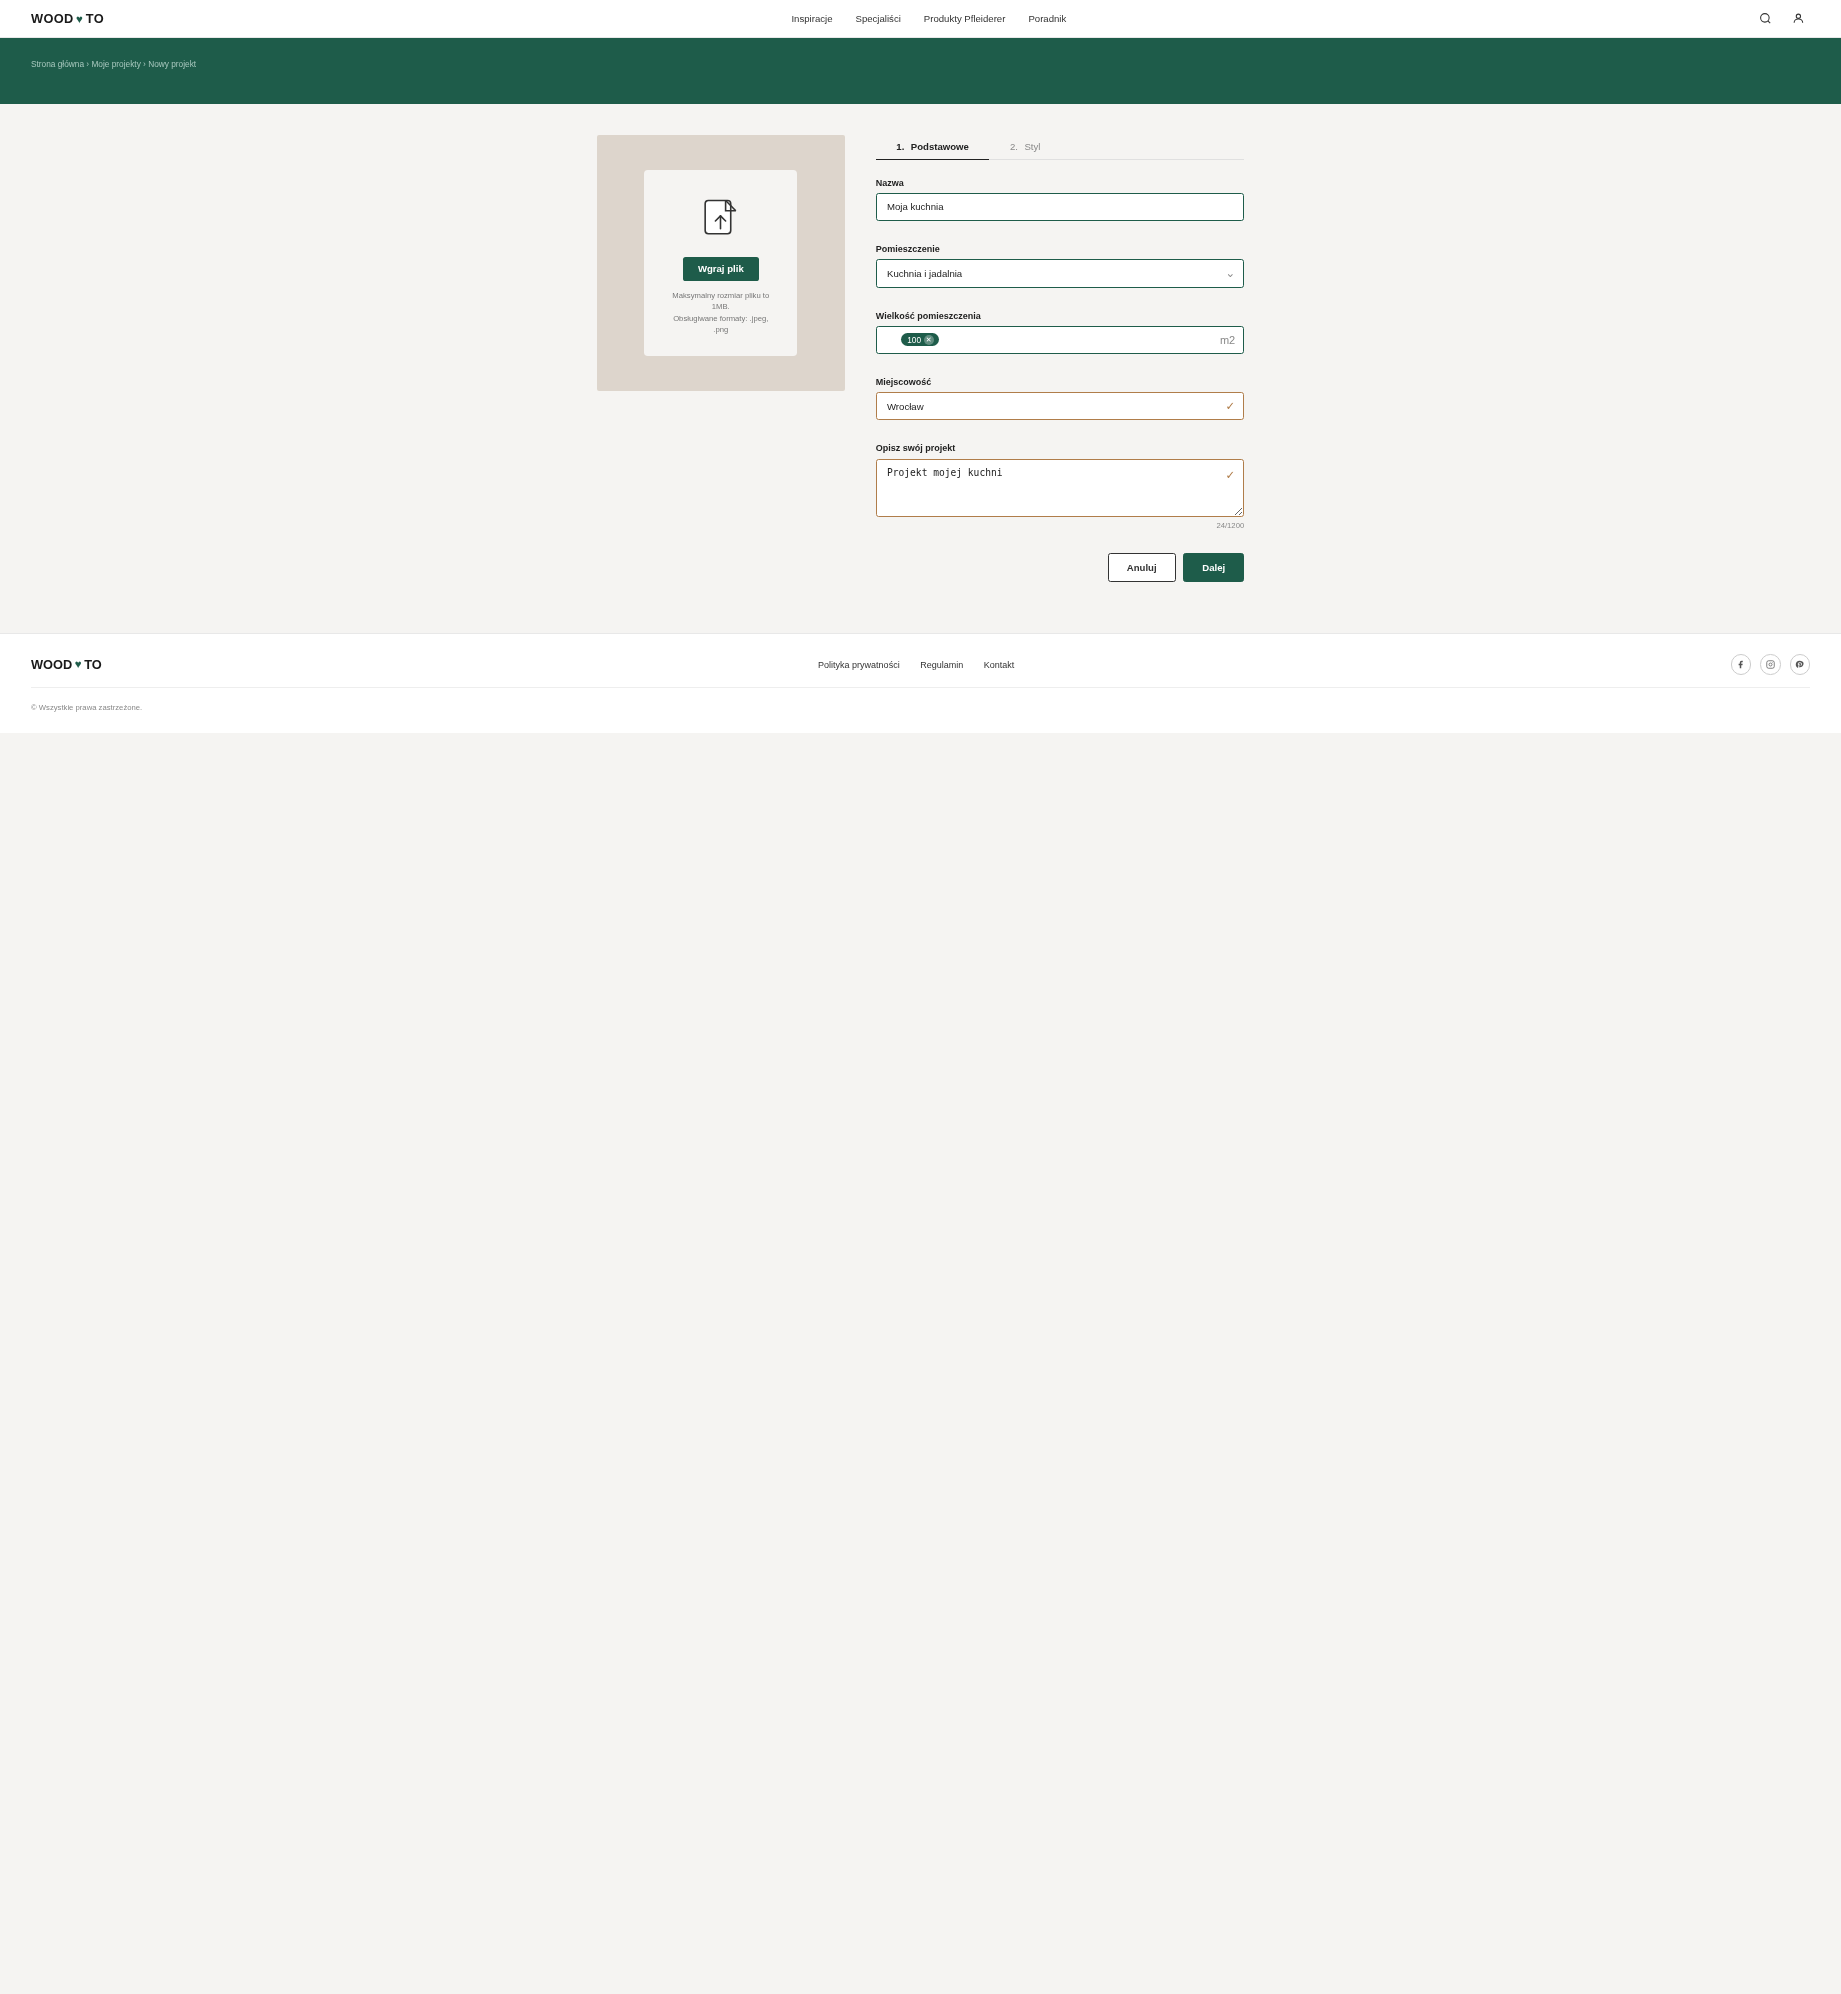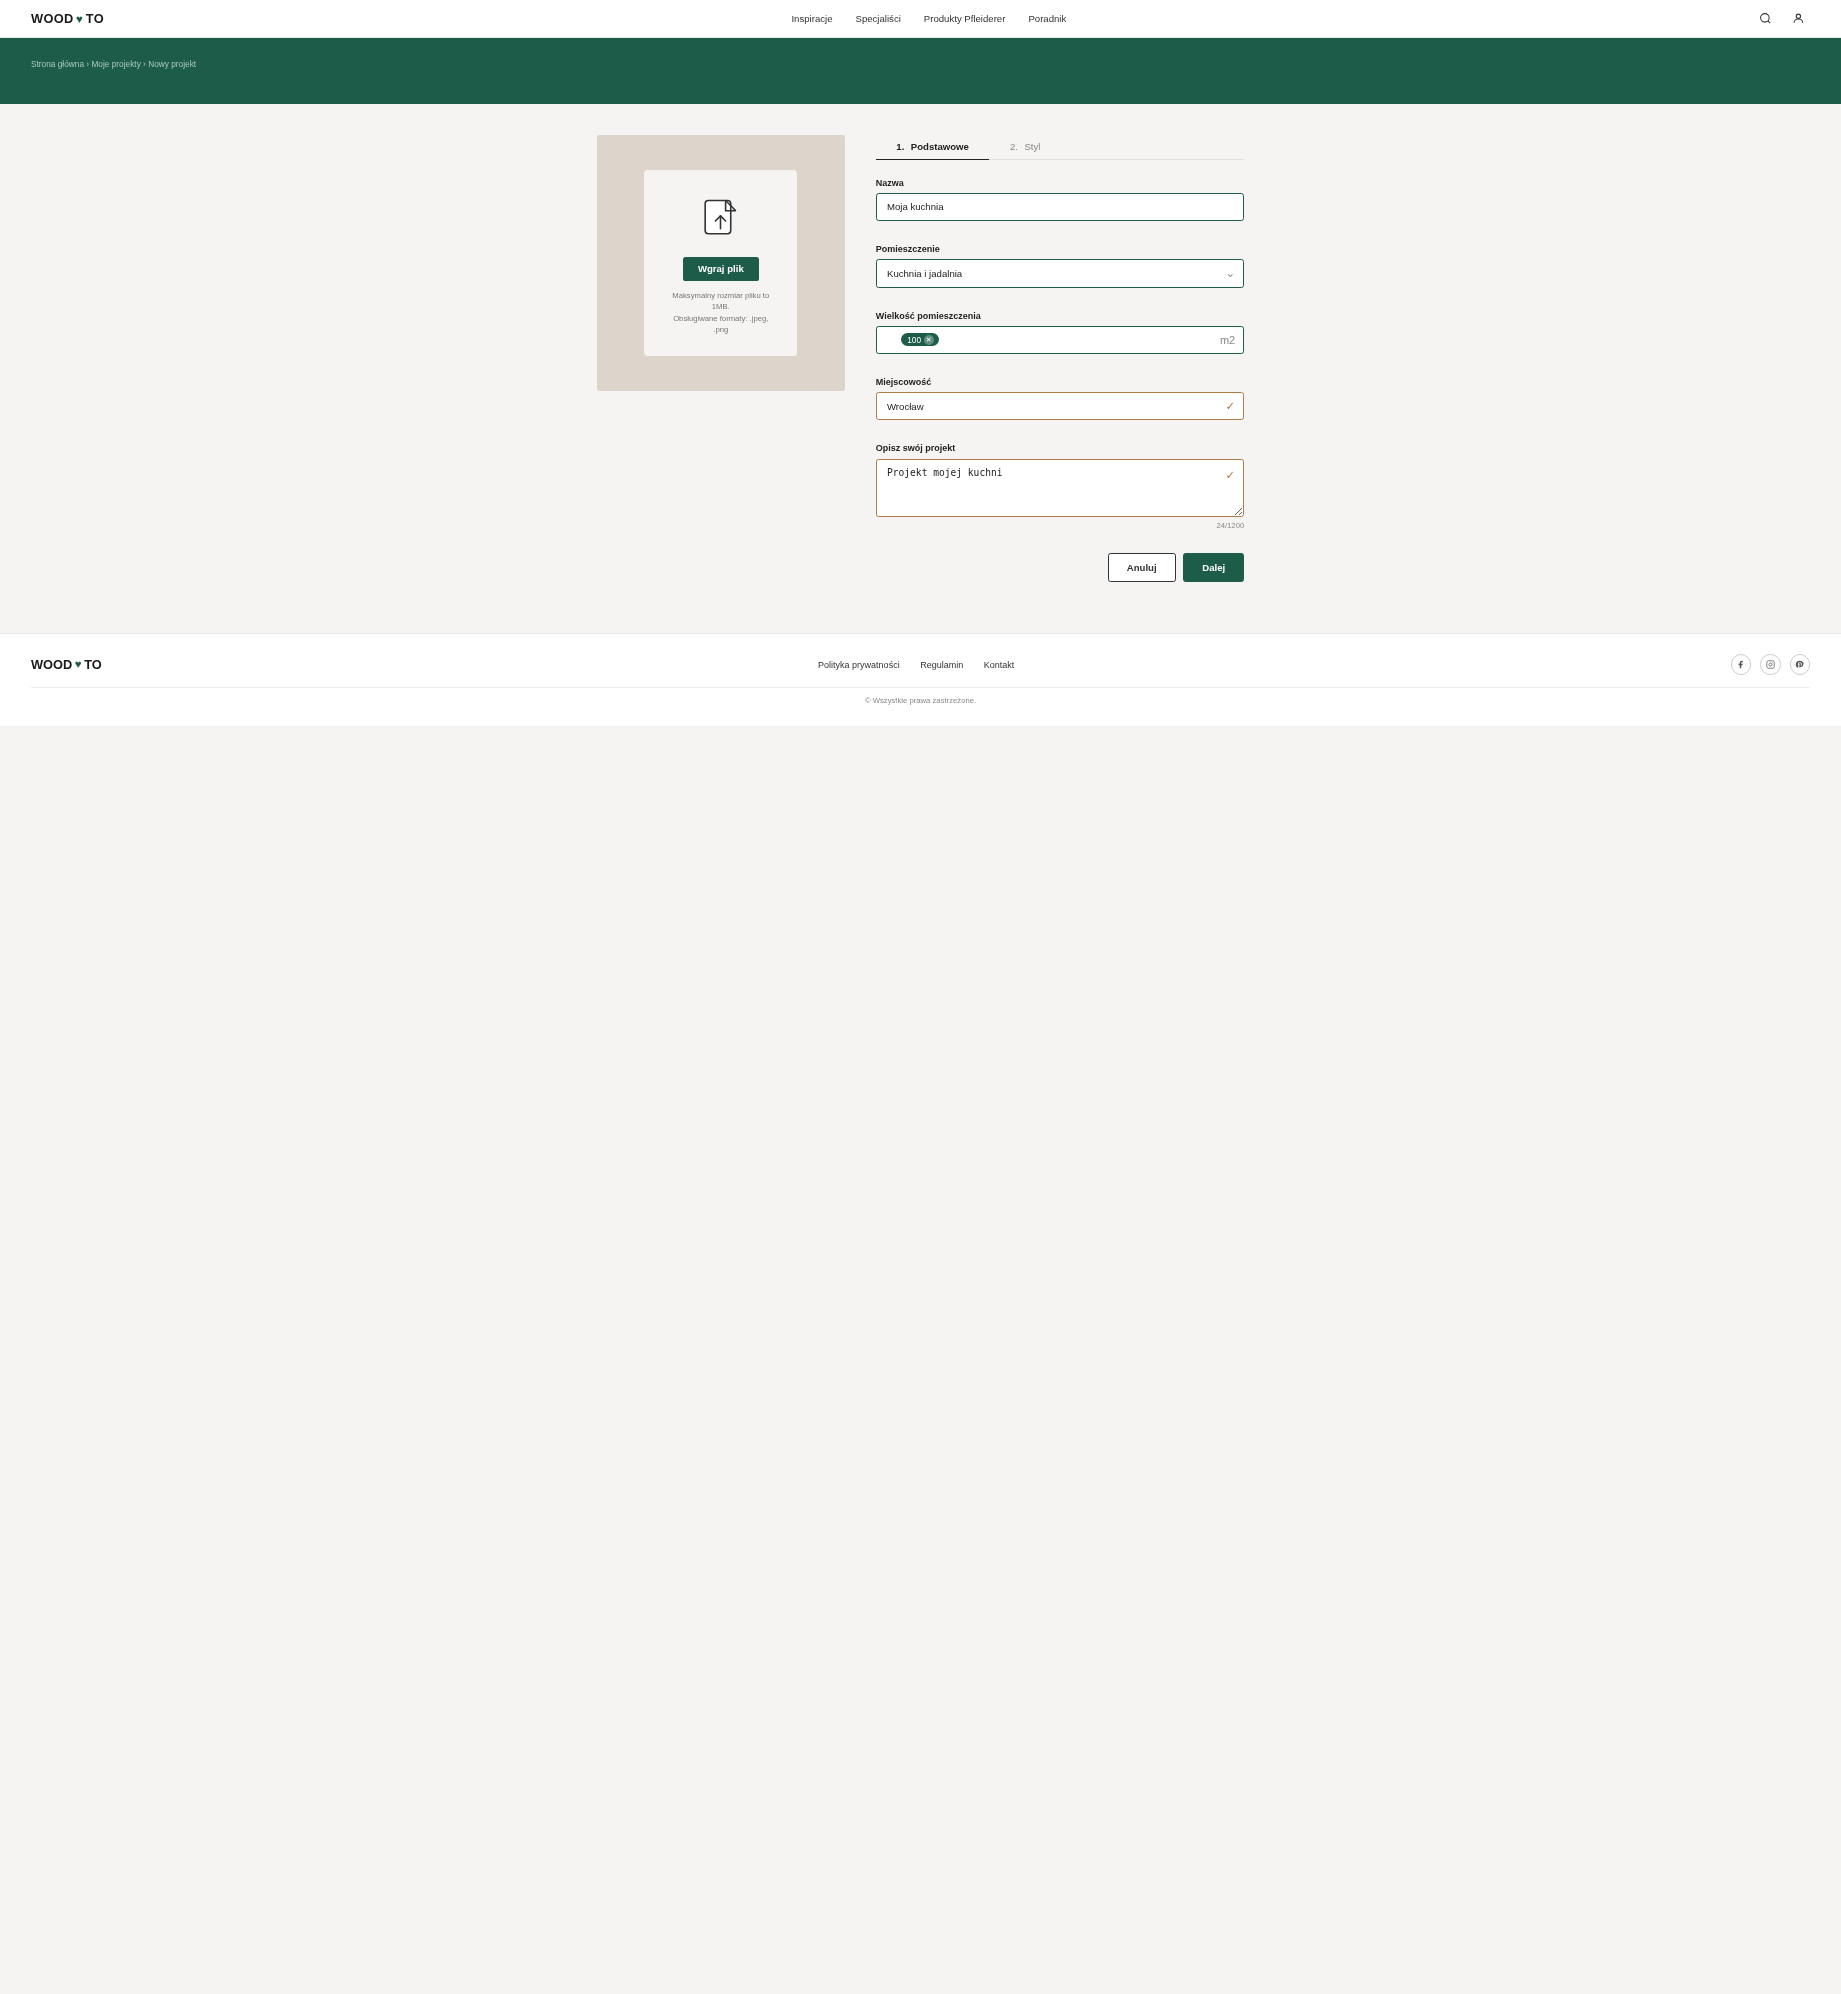--- a/index.html
+++ b/index.html
@@ -375,25 +375,25 @@
       border: 1px solid #ccc;
       border-radius: 50%;
       display: flex;
       align-items: center;
       justify-content: center;
       font-size: 9px;
       color: #555;
       cursor: pointer;
     }
     .footer-copy {
-      text-align: center;
+      text-align: left;
       font-size: 7.7px;
       color: #888;
       border-top: 0.6px solid #eee;
-      padding-top: 8px;
+      padding-top: 15px;
     }
   </style>
 </head>
 <body>
 
 <nav class="navbar">
   <div class="navbar-logo">
     <span>WOOD</span>
     <span class="logo-heart">♥</span>
     <span>TO</span>

